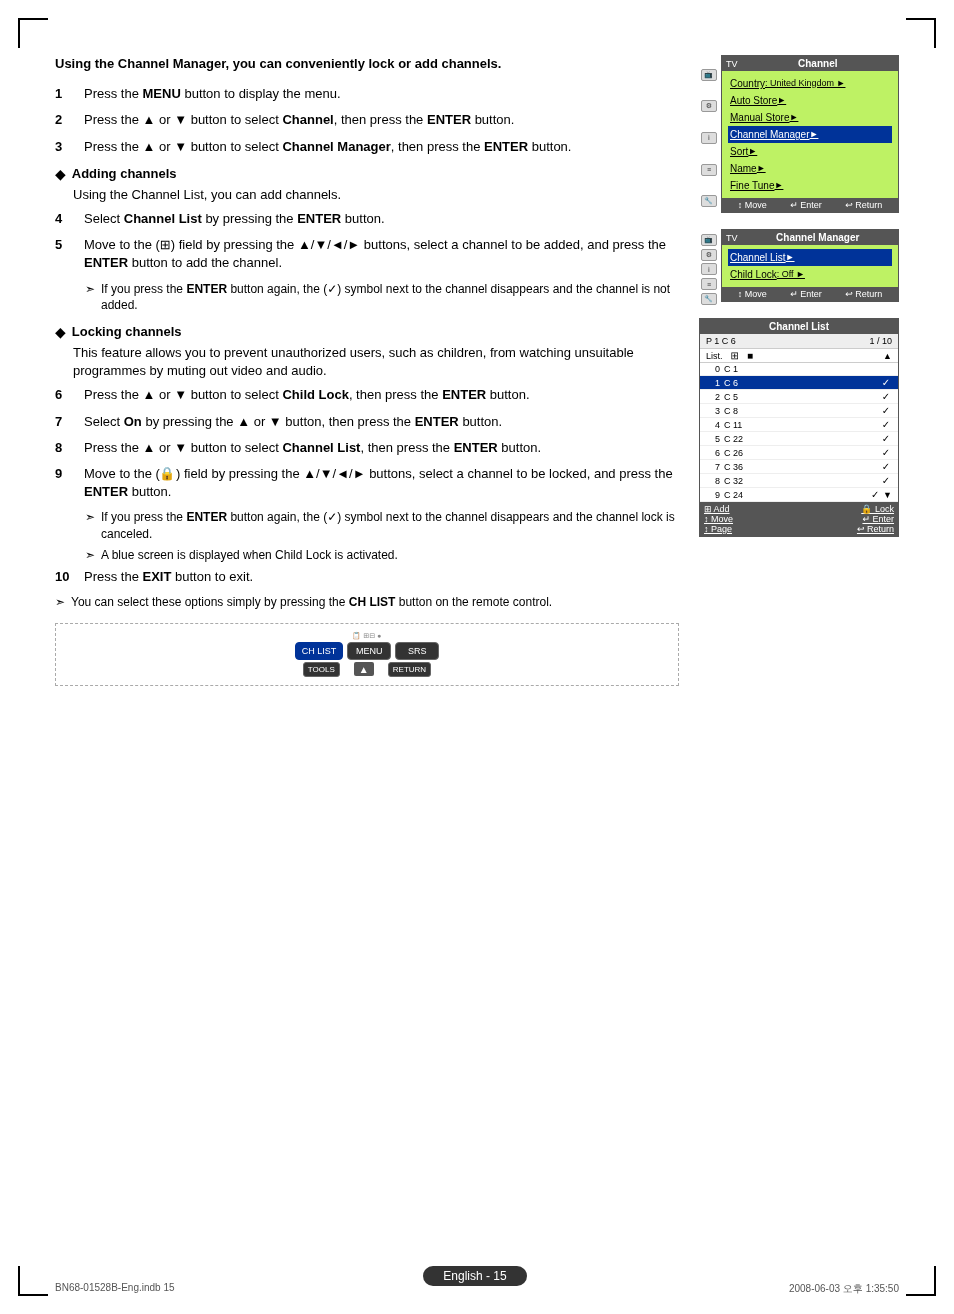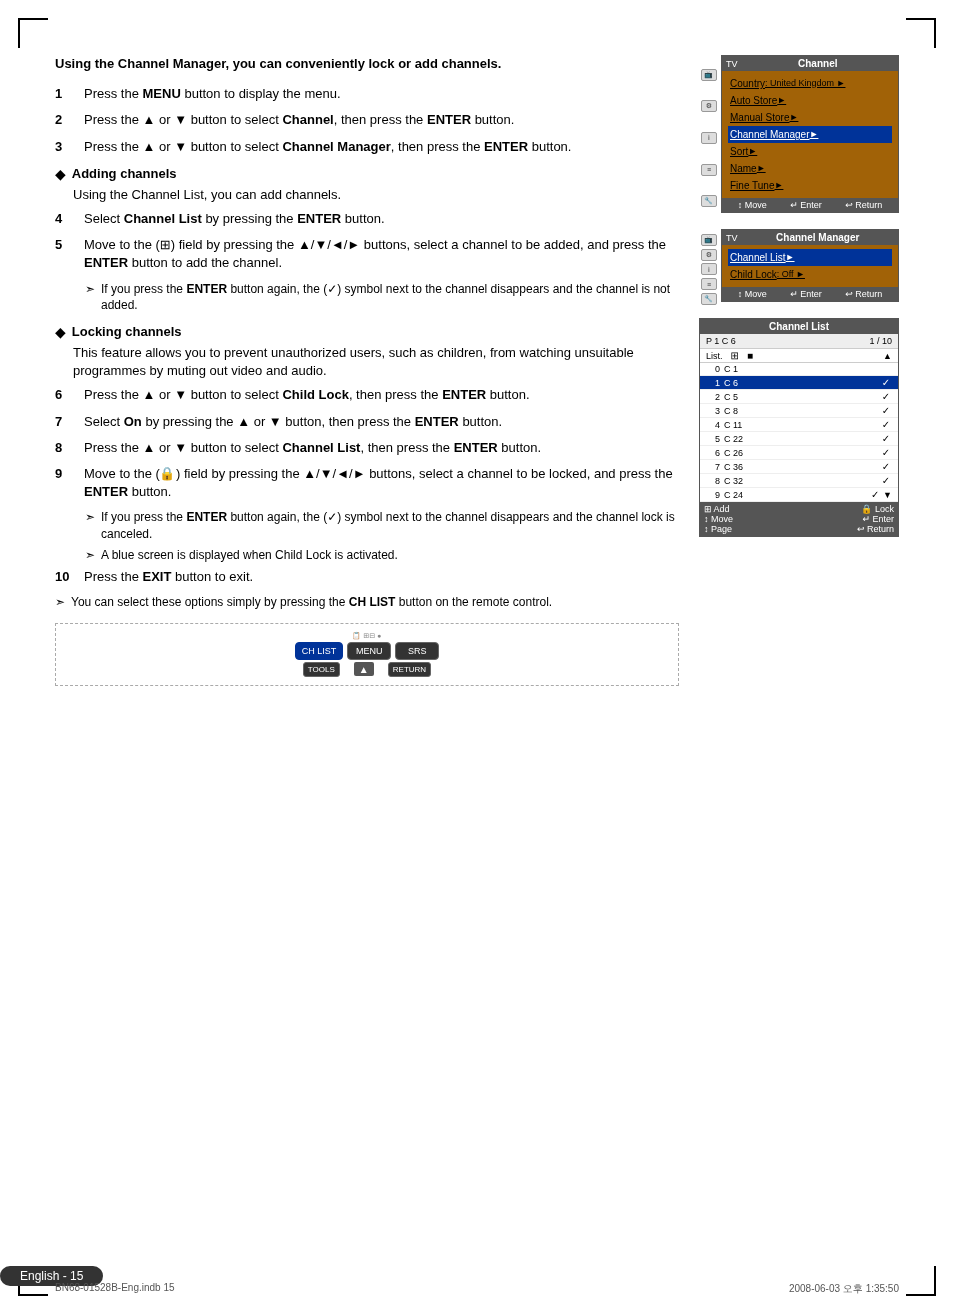--- a/index.html
+++ b/index.html
@@ -165,21 +165,21 @@
       min-width: 16px;
       font-size: 12px;
     }
     .bottom-note-text {
       font-size: 12px;
     }
     .bottom-note-text b { font-weight: bold; }
 
     
     .tv-screen {
-      background: #a16207;
+      background: #bef264;
       border: 1px solid #555;
       margin-bottom: 8px;
       font-size: 10px;
     }
     .tv-header {
       background: #555;
       color: #fff;
       text-align: center;
       padding: 2px 4px;
       font-size: 10px;
@@ -300,20 +300,21 @@
     }
     .cl-footer {
       background: #555;
       color: #fff;
       font-size: 9px;
       padding: 2px 4px;
     }
     .cl-footer-row {
       display: flex;
       justify-content: space-between;
+      text-decoration: underline;
     }
 
     
     .remote-section {
       border: 1px dashed #aaa;
       padding: 8px;
       margin-top: 12px;
       display: flex;
       justify-content: center;
     }
@@ -353,20 +354,21 @@
       text-align: center;
     }
 
     
     .page-footer {
       position: absolute;
       bottom: 28px;
       left: 0;
       right: 4px;
       display: flex;
+      justify-content: center;
       align-items: center;
     }
     .footer-label {
       background: #333;
       color: #fff;
       padding: 3px 20px;
       font-size: 12px;
       border-radius: 10px;
     }
 

